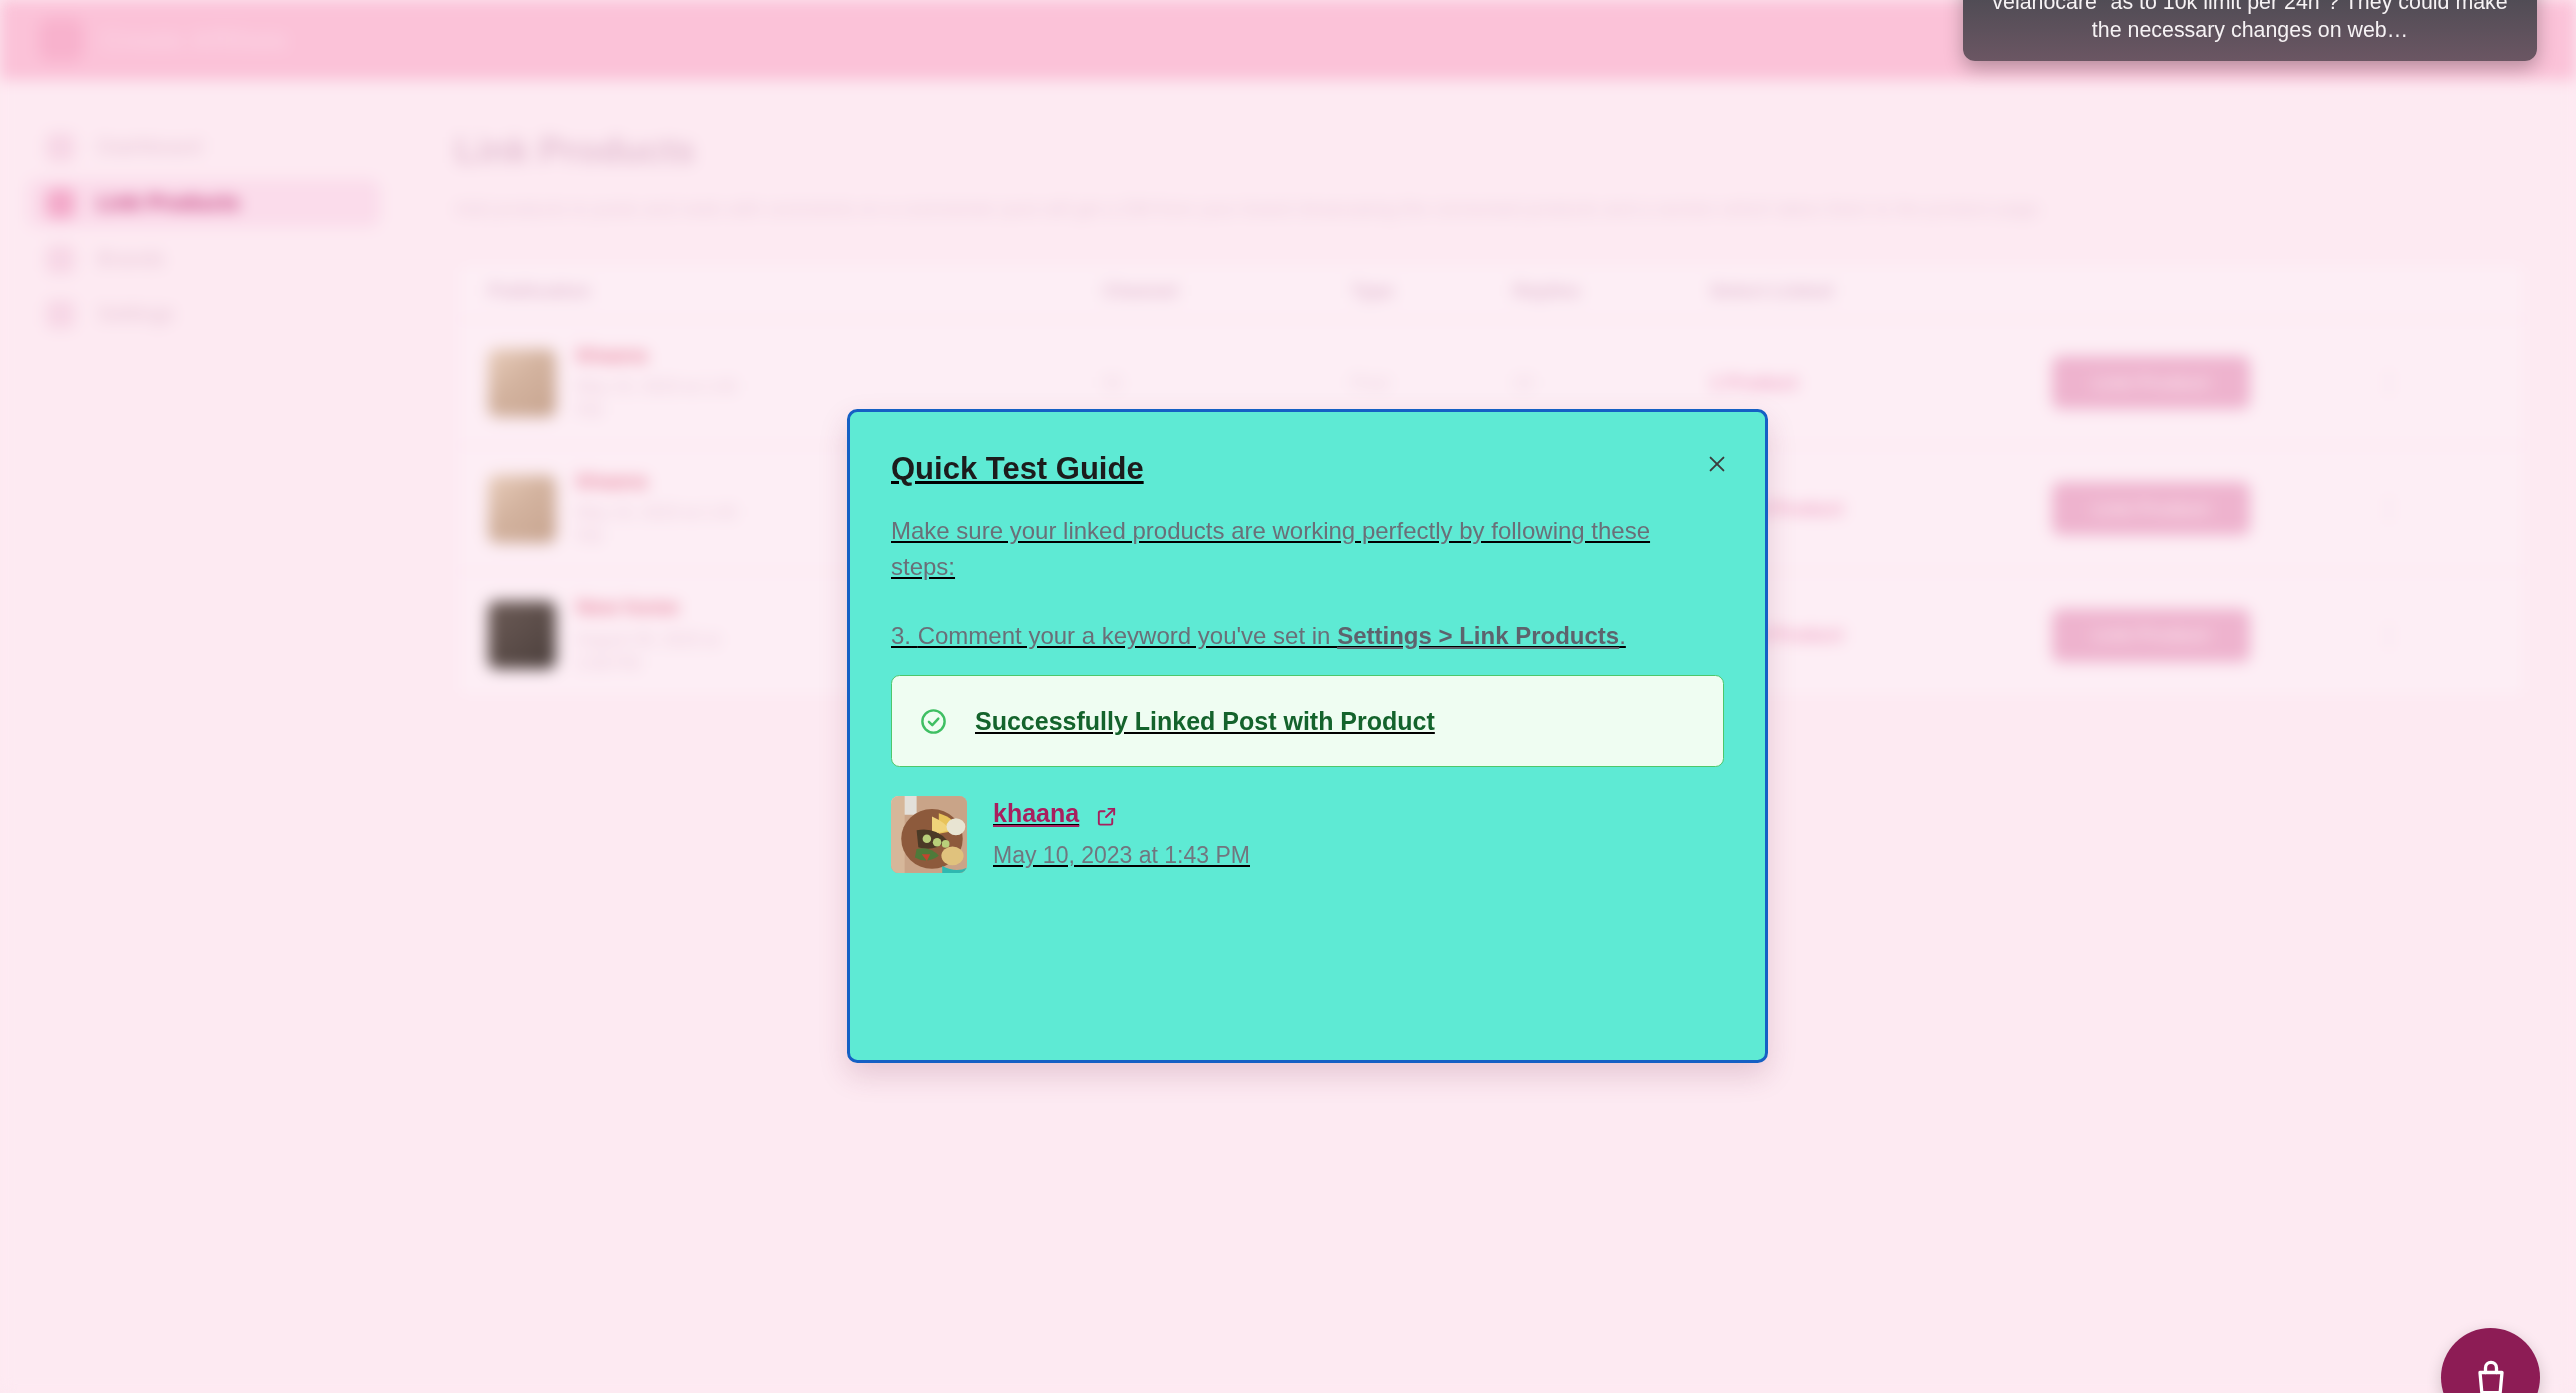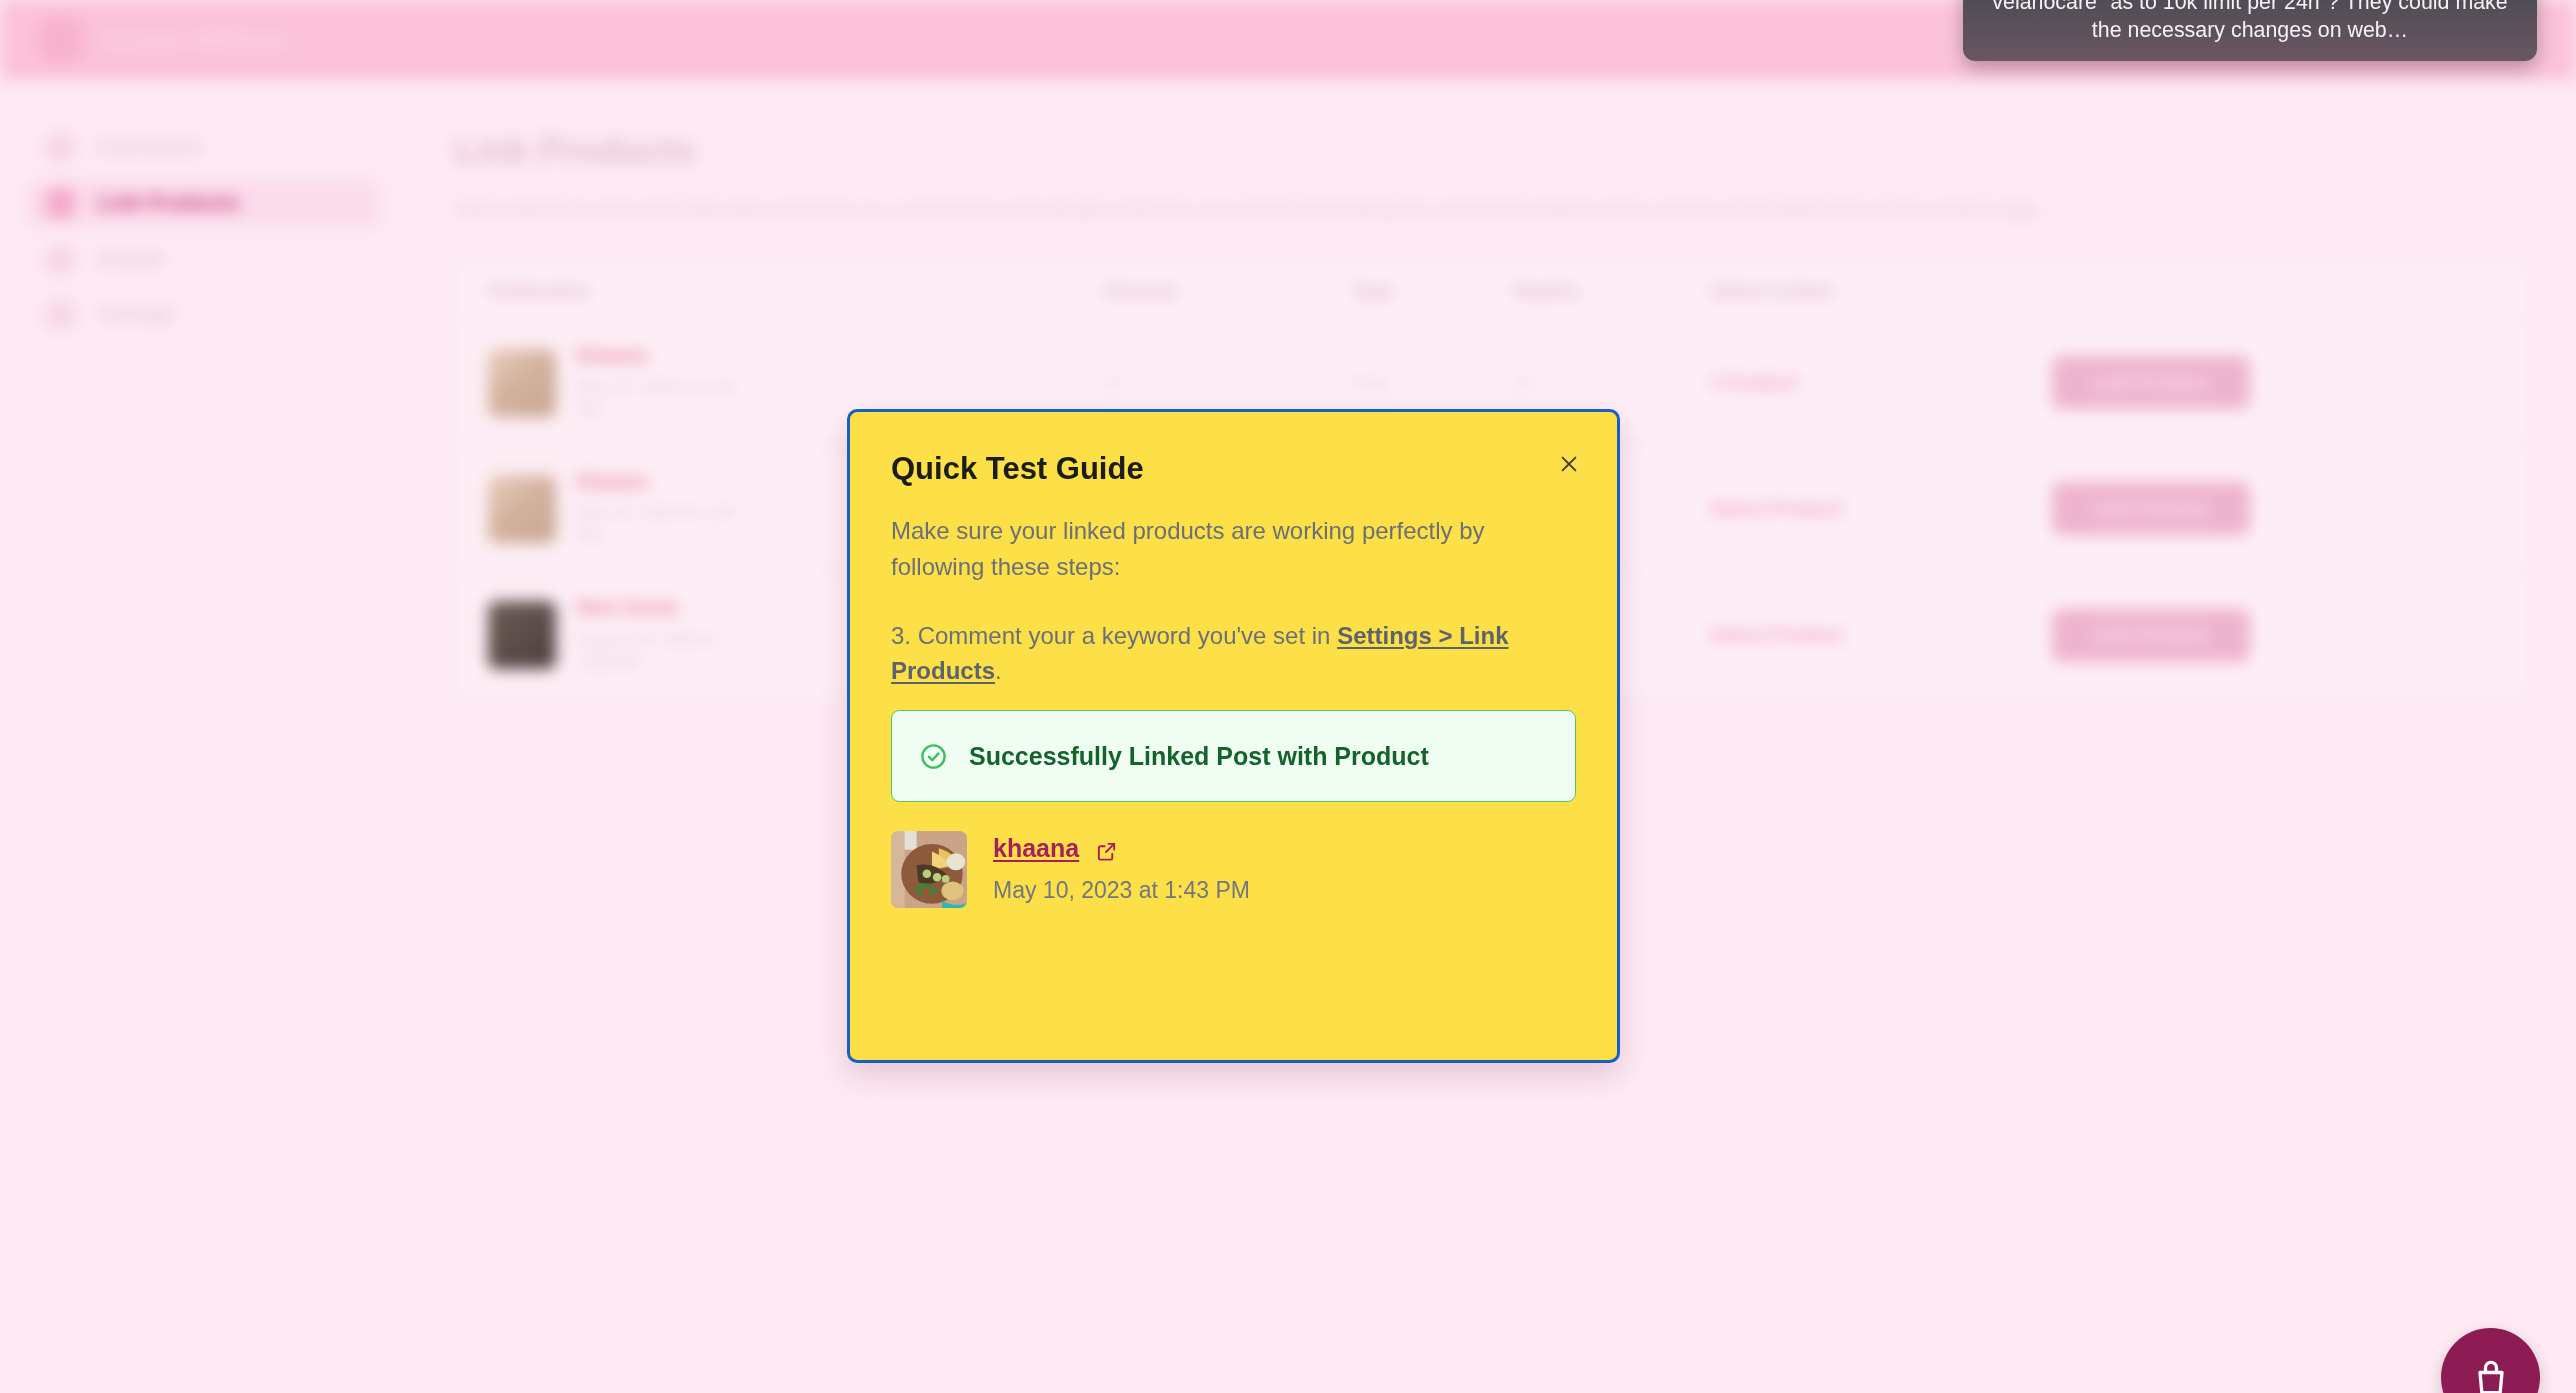--- a/index.html
+++ b/index.html
@@ -183,28 +183,29 @@
   .modal-layer {
     position: absolute;
     inset: 0;
     z-index: 50;
     pointer-events: none;
   }
   .modal {
     position: absolute;
     left: 847px;
     top: 409px;
-    width: 773px;
+    width: 921px;
     height: 654px;
-    background: #fde047;
+    background: #5eead4;
     border: 3.4px solid #1560c4;
     border-radius: 10.3px;
     box-shadow: 0 12px 29px rgba(120,40,80,.18);
     padding: 39px 41px 0 41px;
     pointer-events: auto;
+    text-decoration: underline;
   }
   .modal-close {
     position: absolute;
     top: 32px; right: 29px;
     width: 39px; height: 39px;
     display: flex;
     align-items: center;
     justify-content: center;
     color: #3c3c3c;
     font-size: 29px;
@@ -242,21 +243,21 @@
     text-underline-offset: 2.6px;
   }
   .success {
     margin-top: 22px;
     height: 92px;
     border: 1.7px solid #4ec76b;
     background: #effdf2;
     border-radius: 8.5px;
     display: flex;
     align-items: center;
-    gap: 21px;
+    gap: 27px;
     padding: 0 27px;
   }
   .success-text {
     font-size: 25px;
     font-weight: 700;
     color: #14632c;
   }
   .pubrow {
     margin-top: 29px;
     display: flex;

